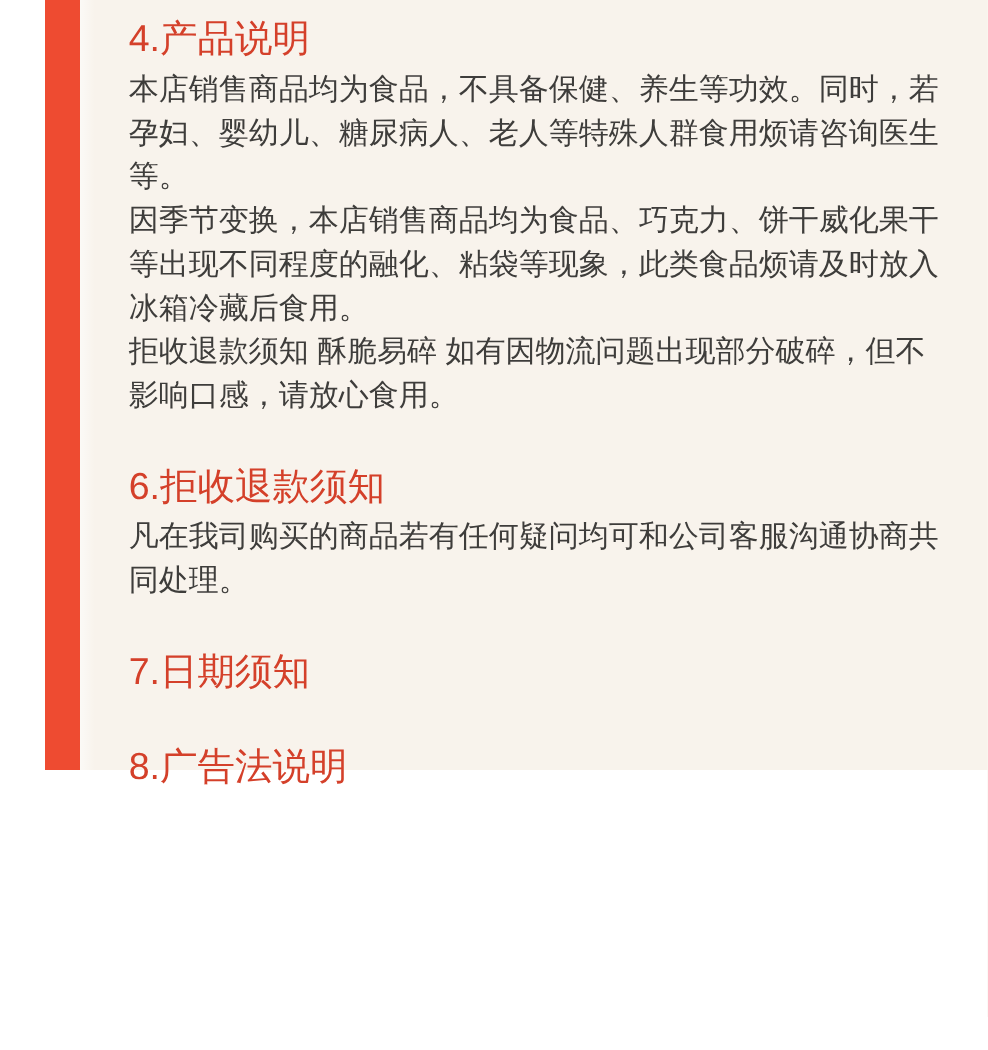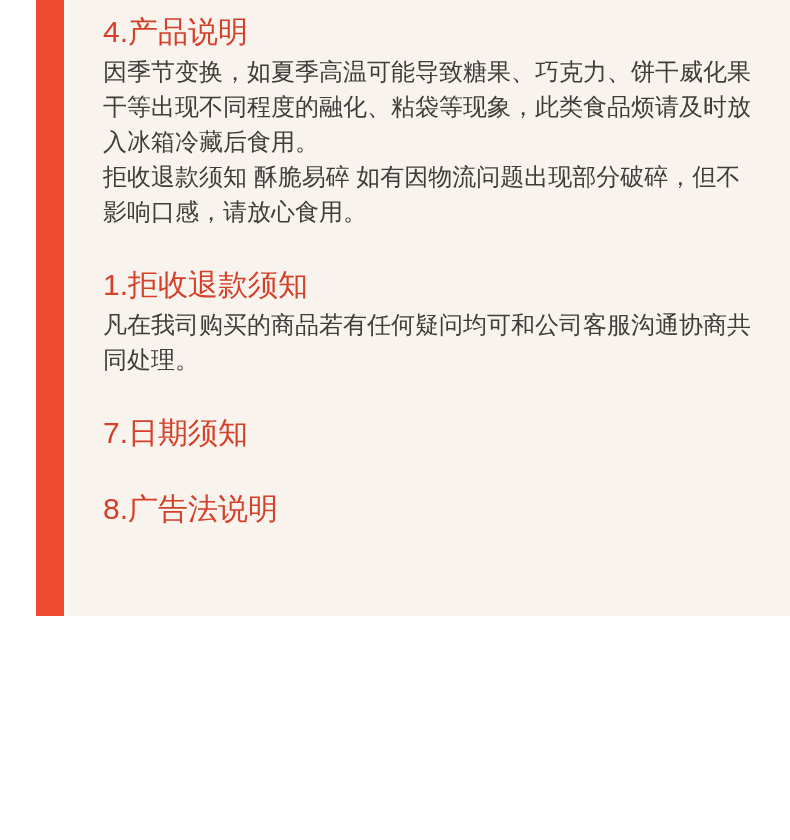--- a/index.html
+++ b/index.html
@@ -64,28 +64,29 @@
 <body>
 
 <div class="page">
   <div class="border-left"></div>
 
   <div class="content">
 
     <div class="section">
       <h2 class="section-heading">4.产品说明</h2>
       <div class="section-body">
-        <p>因季节变换，如夏季高温可能导致糖果、巧克力、饼干威化果干等出现不同程度的融化、粘袋等现象，此类食品烦请及时放入冰箱冷藏后食用。</p>
+        <p>本店销售商品均为食品，不具备保健、养生等功效。同时，若孕妇、婴幼儿、糖尿病人、老人等特殊人群食用烦请咨询医生等。</p>
+        <p>因季节变换，本店销售商品均为食品、巧克力、饼干威化果干等出现不同程度的融化、粘袋等现象，此类食品烦请及时放入冰箱冷藏后食用。</p>
         <p>拒收退款须知 酥脆易碎 如有因物流问题出现部分破碎，但不影响口感，请放心食用。</p>
       </div>
     </div>
 
 
     <div class="section">
-      <h2 class="section-heading">1.拒收退款须知</h2>
+      <h2 class="section-heading">6.拒收退款须知</h2>
       <div class="section-body">
         <p>凡在我司购买的商品若有任何疑问均可和公司客服沟通协商共同处理。</p>
       </div>
     </div>
 
     <div class="section">
       <h2 class="section-heading">7.日期须知</h2>
     </div>
 
     <div class="section">

